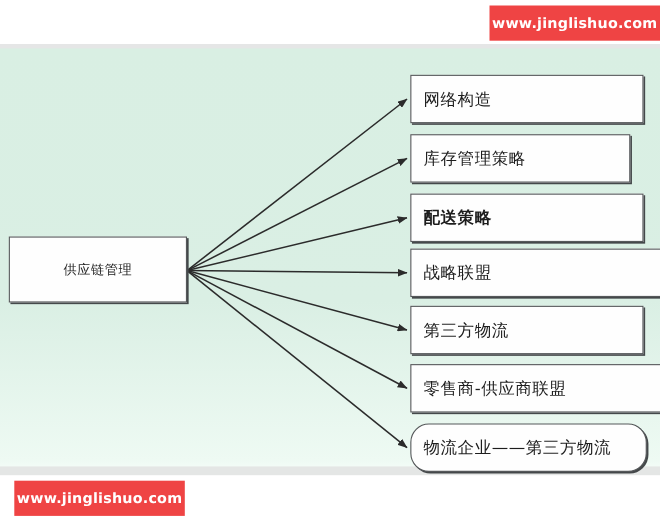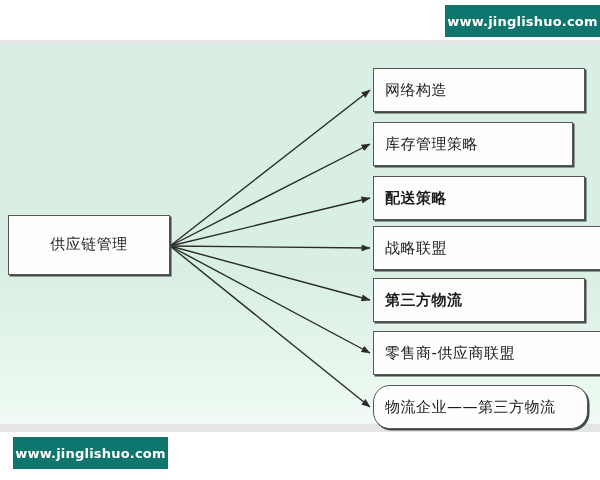--- a/index.html
+++ b/index.html
@@ -77,40 +77,40 @@
 
   .root-node {
     left: 8px;
     top: 215px;
     width: 162px;
     height: 60px;
     justify-content: center;
     text-align: center;
   }
   .root-node .node-label {
-    font-size: 15px;
+    font-size: 12px;
     line-height: 1.55;
     font-family: Liberation Serif, serif;
   }
 
   .leaf-node {
     left: 373px;
     width: 212px;
     height: 44px;
     padding-left: 11px;
   }
   .leaf-node.wide {
     width: 215px;
     border-radius: 17px;
   }
 
   
   .watermark {
     position: absolute;
-    background: #0f766e;
+    background: #ef4444;
     color: #ffffff;
     font-size: 13px;
     font-weight: bold;
     letter-spacing: 0.2px;
     display: flex;
     align-items: center;
     justify-content: center;
   }
   .watermark-top {
     right: 0;
@@ -163,21 +163,21 @@
       </div>
       <div class="node leaf-node" style="left: 373px; top: 122px; width: 200px; height: 44px;">
         <div class="node-label">库存管理策略</div>
       </div>
       <div class="node leaf-node" style="left: 373px; top: 176px; width: 212px; height: 44px; font-weight: bold;">
         <div class="node-label">配送策略</div>
       </div>
       <div class="node leaf-node" style="left: 373px; top: 226px; width: 237px; height: 44px;">
         <div class="node-label">战略联盟</div>
       </div>
-      <div class="node leaf-node" style="left: 373px; top: 278px; width: 212px; height: 44px; font-weight: bold;">
+      <div class="node leaf-node" style="left: 373px; top: 278px; width: 212px; height: 44px;">
         <div class="node-label">第三方物流</div>
       </div>
       <div class="node leaf-node" style="left: 373px; top: 331px; width: 240px; height: 44px;">
         <div class="node-label">零售商-供应商联盟</div>
       </div>
       <div class="node leaf-node wide" style="left: 373px; top: 385px; width: 215px; height: 44px;">
         <div class="node-label">物流企业——第三方物流</div>
       </div>
     </div>
 

